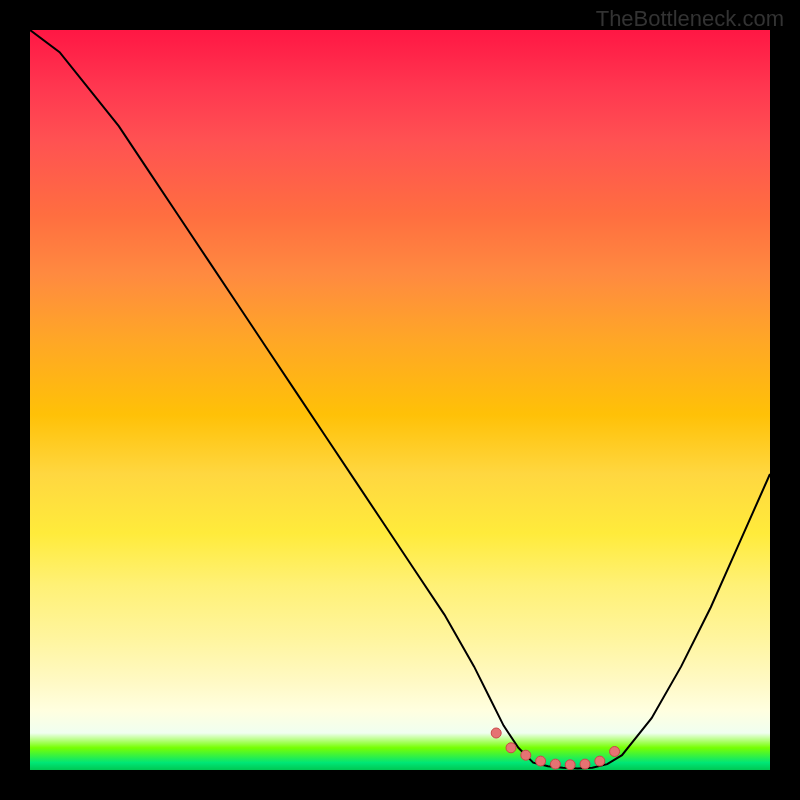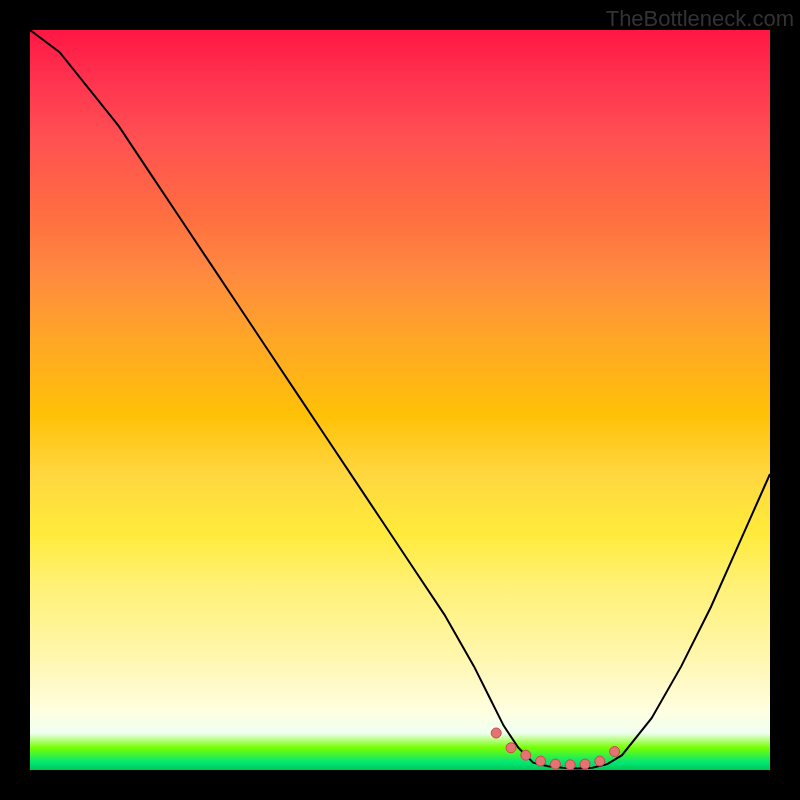--- a/index.html
+++ b/index.html
@@ -6,21 +6,21 @@
   body {
     width: 800px;
     height: 800px;
     background: #000;
     position: relative;
     font-family: Arial, sans-serif;
   }
   .watermark {
     position: absolute;
     top: 6px;
-    right: 6px;
+    right: 16px;
     color: #333;
     font-size: 22px;
     font-weight: 500;
     z-index: 10;
   }
   .plot-area {
     position: absolute;
     left: 30px;
     top: 30px;
     width: 740px;

